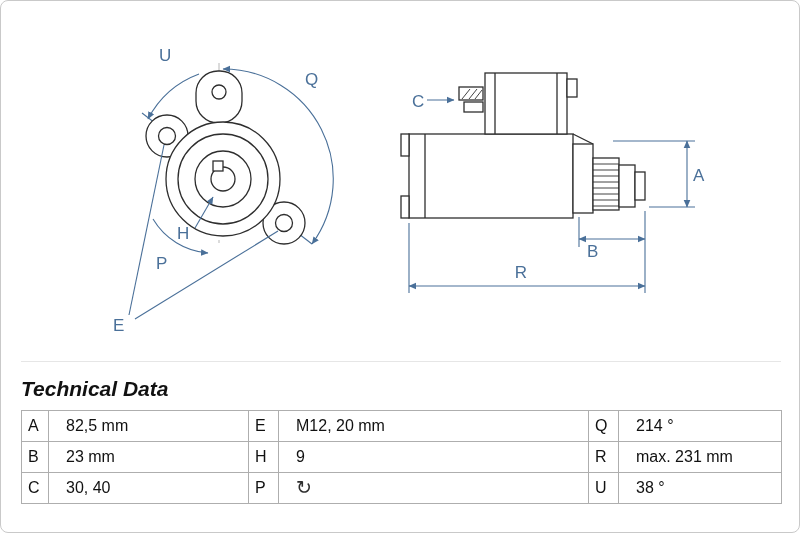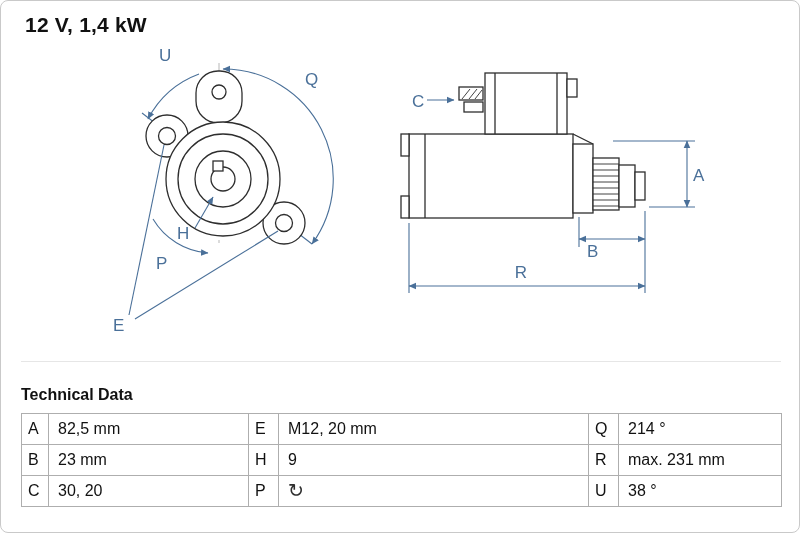--- a/index.html
+++ b/index.html
@@ -20,35 +20,34 @@
   .thin { stroke:#2e2e2e; fill:none; stroke-width:0.9; }
   .cl   { stroke:#9a9a9a; fill:none; stroke-width:0.7; stroke-dasharray:12 4 3 4; }
   .dim  { stroke:#4a7099; fill:none; stroke-width:1.1; }
   .dim-label { fill:#4a7099; font-size:17px; }
 
   
   .tech {
     position:absolute; top:360px; left:20px; width:760px;
     border-top:1px solid #e6e6e6; padding-top:7px;
   }
-  .tech h2 { margin:17px 0 9px 0; font-size:16px; font-weight:700; }
+  .tech h2 { margin:8px 0 9px 0; font-size:21px; font-weight:700;font-style:italic; }
   table.tech-table { border-collapse:collapse; width:760px; table-layout:fixed; font-size:16px; }
   .tech-table td {
     border:1px solid #aeaeae; height:31px; box-sizing:border-box;
-    padding:2px 9px; white-space:nowrap; overflow:hidden;
+    padding:2px 17px; white-space:nowrap; overflow:hidden;
   }
   .tech-table td.k { padding:2px 6px; }
   .rot-icon { font-size:19px; color:#2e2e2e; line-height:1; display:inline-block; }
 </style>
 </head>
 <body>
 
 <div class="sheet">
 
-  <div class="title">12 V, 1,4 kW</div>
 
   <svg class="drawing" width="800" height="350" viewBox="0 0 800 350">
     <defs>
       <marker id="arrow" viewBox="0 0 10 10" refX="8.5" refY="5" markerWidth="7.5" markerHeight="7.5" orient="auto-start-reverse">
         <path d="M0,1 L9,5 L0,9 Z" fill="#4a7099"></path>
       </marker>
     </defs>
 
     <g>
       <line class="cl" x1="218" y1="62" x2="218" y2="242"></line>
@@ -153,21 +152,21 @@
         <tr>
           <td class="k">B</td>
           <td>23 mm</td>
           <td class="k">H</td>
           <td>9</td>
           <td class="k">R</td>
           <td>max. 231 mm</td>
         </tr>
         <tr>
           <td class="k">C</td>
-          <td>30, 20</td>
+          <td>30, 40</td>
           <td class="k">P</td>
           <td>
             <span class="rot-icon">↻</span>
           </td>
           <td class="k">U</td>
           <td>38 °</td>
         </tr>
       </tbody>
     </table>
   </div>

